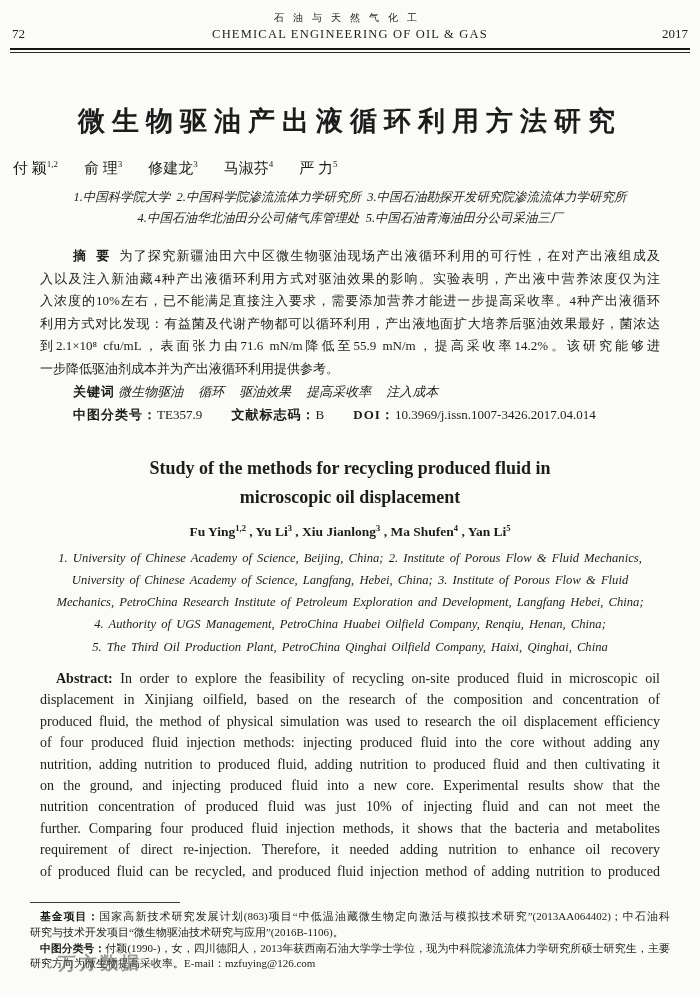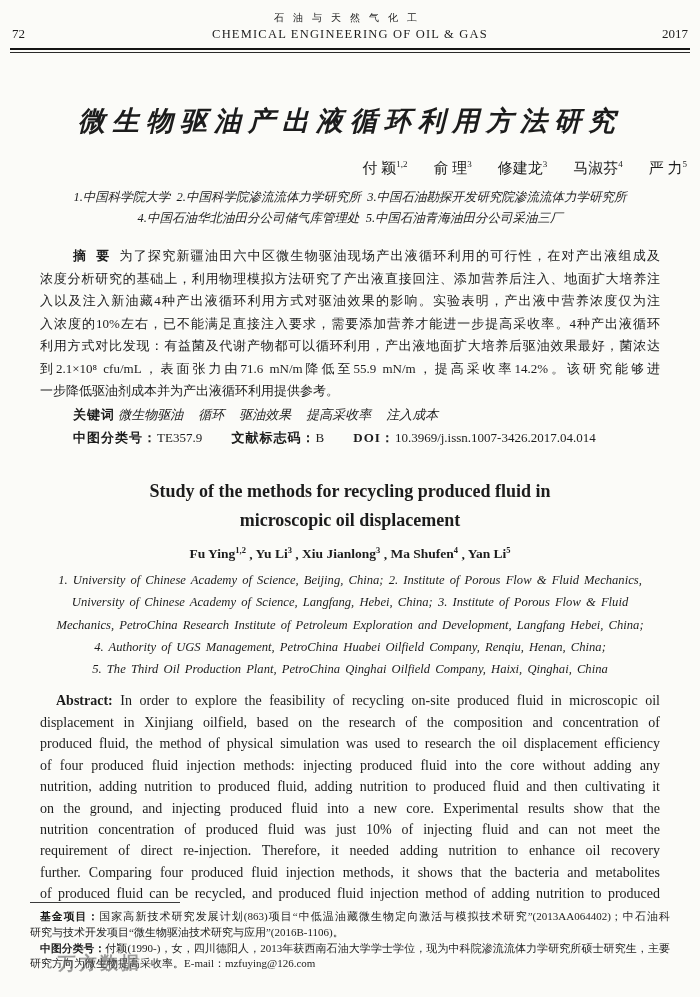--- a/index.html
+++ b/index.html
@@ -20,23 +20,23 @@
   .runhead .center { text-align: center; flex: 1; }
   .journal-cn { font-size: 10px; letter-spacing: 9px; }
   .journal-en { font-size: 12.5px; letter-spacing: 1.2px; margin-top: 2px; }
   .rule-thick { margin: 3px 10px 0 10px; border-top: 2.5px solid #151515; }
   .rule-thin  { margin: 2px 10px 0 10px; border-top: 1px solid #2a2a2a; }
 
   
   .title-cn {
     margin-top: 50px; text-align: center;
     font-family: "Liberation Sans", "DejaVu Sans", sans-serif;
-    font-weight: bold; font-size: 27px; letter-spacing: 7px; font-style: italic;
+    font-weight: bold; font-size: 27px; letter-spacing: 7px;
   }
-  .authors-cn { margin-top: 20px; text-align: right; font-size: 15px; }
+  .authors-cn { margin-top: 20px; text-align: left; font-size: 15px; }
   .authors-cn .author { margin: 0 13px; }
   .authors-cn sup { font-size: 9px; }
   .affils-cn { margin-top: 9px; text-align: center; font-size: 12.5px; font-style: italic; line-height: 21px; }
 
   
   .abs-cn { width: 620px; margin: 16px auto 0 auto; font-size: 13px; line-height: 22.5px; }
   .abs-cn .cn-line { text-align: justify; text-align-last: justify; }
   .abs-cn .cn-line:last-child { text-align-last: auto; }
   .abs-cn .first { padding-left: 0; }
   .indent2 { text-indent: 33px; }
@@ -92,21 +92,20 @@
   <div class="title-cn">微生物驱油产出液循环利用方法研究</div>
   <div class="authors-cn"><span class="author">付 颖<sup>1,2</sup></span><span class="author">俞 理<sup>3</sup></span><span class="author">修建龙<sup>3</sup></span><span class="author">马淑芬<sup>4</sup></span><span class="author">严 力<sup>5</sup></span></div>
   <div class="affils-cn">
       <div class="affil-cn-line">1.中国科学院大学&nbsp;&nbsp;2.中国科学院渗流流体力学研究所&nbsp;&nbsp;3.中国石油勘探开发研究院渗流流体力学研究所</div>
       <div class="affil-cn-line">4.中国石油华北油田分公司储气库管理处&nbsp;&nbsp;5.中国石油青海油田分公司采油三厂</div>
     </div>
 
   <div class="abs-cn">
     <div class="cn-line first indent2"><b class="cjk-label">摘&nbsp;&nbsp;要</b><span>&nbsp;&nbsp;为了探究新疆油田六中区微生物驱油现场产出液循环利用的可行性，在对产出液组成及</span></div>
     <div>
-        <div class="cn-line">浓度分析研究的基础上，利用物理模拟方法研究了产出液直接回注、添加营养后注入、地面扩大培养注</div>
         <div class="cn-line">入以及注入新油藏4种产出液循环利用方式对驱油效果的影响。实验表明，产出液中营养浓度仅为注</div>
         <div class="cn-line">入浓度的10%左右，已不能满足直接注入要求，需要添加营养才能进一步提高采收率。4种产出液循环</div>
         <div class="cn-line">利用方式对比发现：有益菌及代谢产物都可以循环利用，产出液地面扩大培养后驱油效果最好，菌浓达</div>
         <div class="cn-line">到2.1×10⁸ cfu/mL，表面张力由71.6 mN/m降低至55.9 mN/m，提高采收率14.2%。该研究能够进</div>
         <div class="cn-line">一步降低驱油剂成本并为产出液循环利用提供参考。</div>
       </div>
   </div>
 
   <div class="kw-line">
     <b class="cjk-label">关键词</b>
@@ -134,22 +133,22 @@
 
   <div class="abs-en">
     <div class="en-line first"><b>Abstract:</b><span> In order to explore the feasibility of recycling on-site produced fluid in microscopic oil</span></div>
     <div>
         <div class="en-line">displacement in Xinjiang oilfield, based on the research of the composition and concentration of</div>
         <div class="en-line">produced fluid, the method of physical simulation was used to research the oil displacement efficiency</div>
         <div class="en-line">of four produced fluid injection methods: injecting produced fluid into the core without adding any</div>
         <div class="en-line">nutrition, adding nutrition to produced fluid, adding nutrition to produced fluid and then cultivating it</div>
         <div class="en-line">on the ground, and injecting produced fluid into a new core. Experimental results show that the</div>
         <div class="en-line">nutrition concentration of produced fluid was just 10% of injecting fluid and can not meet the</div>
+        <div class="en-line">further. Comparing four produced fluid injection methods, it shows that the bacteria and metabolites</div>
         <div class="en-line">requirement of direct re-injection. Therefore, it needed adding nutrition to enhance oil recovery</div>
-        <div class="en-line">further. Comparing four produced fluid injection methods, it shows that the bacteria and metabolites</div>
         <div class="en-line">of produced fluid can be recycled, and produced fluid injection method of adding nutrition to produced</div>
       </div>
   </div>
 
   <div class="footnote">
     <div class="fn-divider"></div>
     <div class="fn-line fn-first"><span class="fn-label">基金项目：</span><span>国家高新技术研究发展计划(863)项目“中低温油藏微生物定向激活与模拟技术研究”(2013AA064402)；中石油科</span></div>
     <div class="fn-line short">研究与技术开发项目“微生物驱油技术研究与应用”(2016B-1106)。</div>
     <div class="fn-line fn-first"><span class="fn-label">中图分类号：</span><span>付颖(1990-)，女，四川德阳人，2013年获西南石油大学学士学位，现为中科院渗流流体力学研究所硕士研究生，主要</span></div>
     <div class="fn-line short">研究方向为微生物提高采收率。E-mail：mzfuying@126.com</div>

